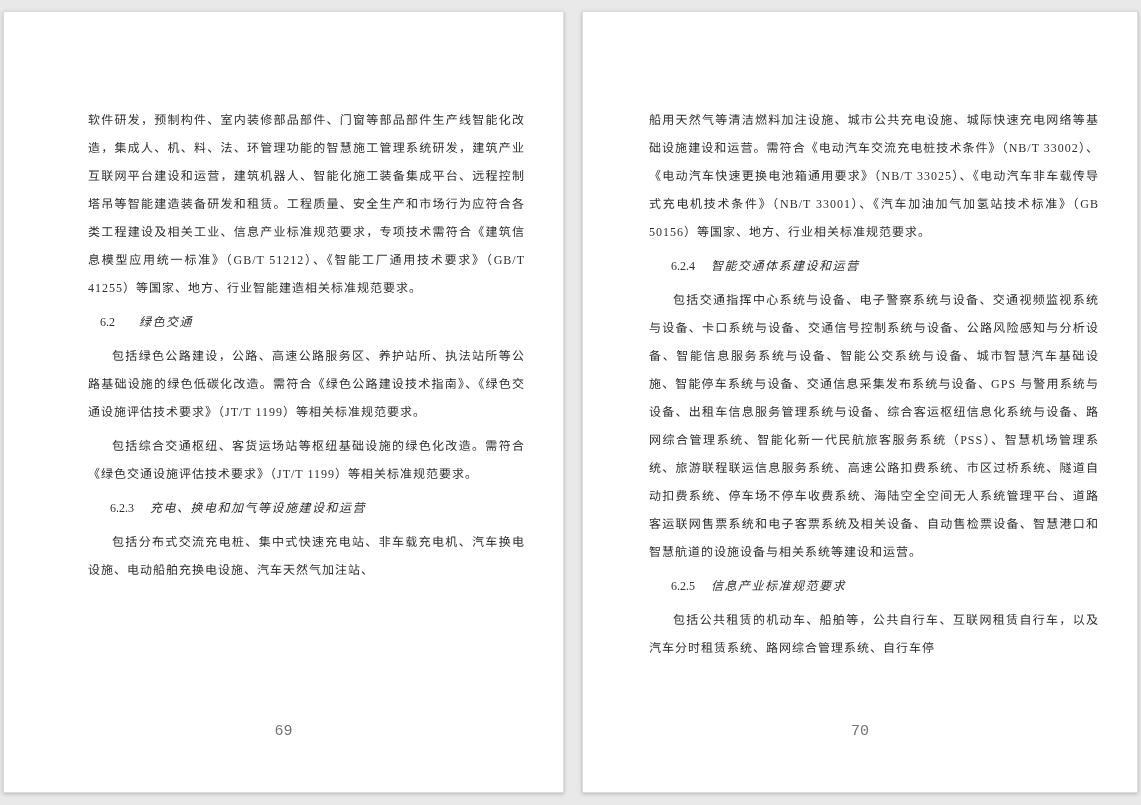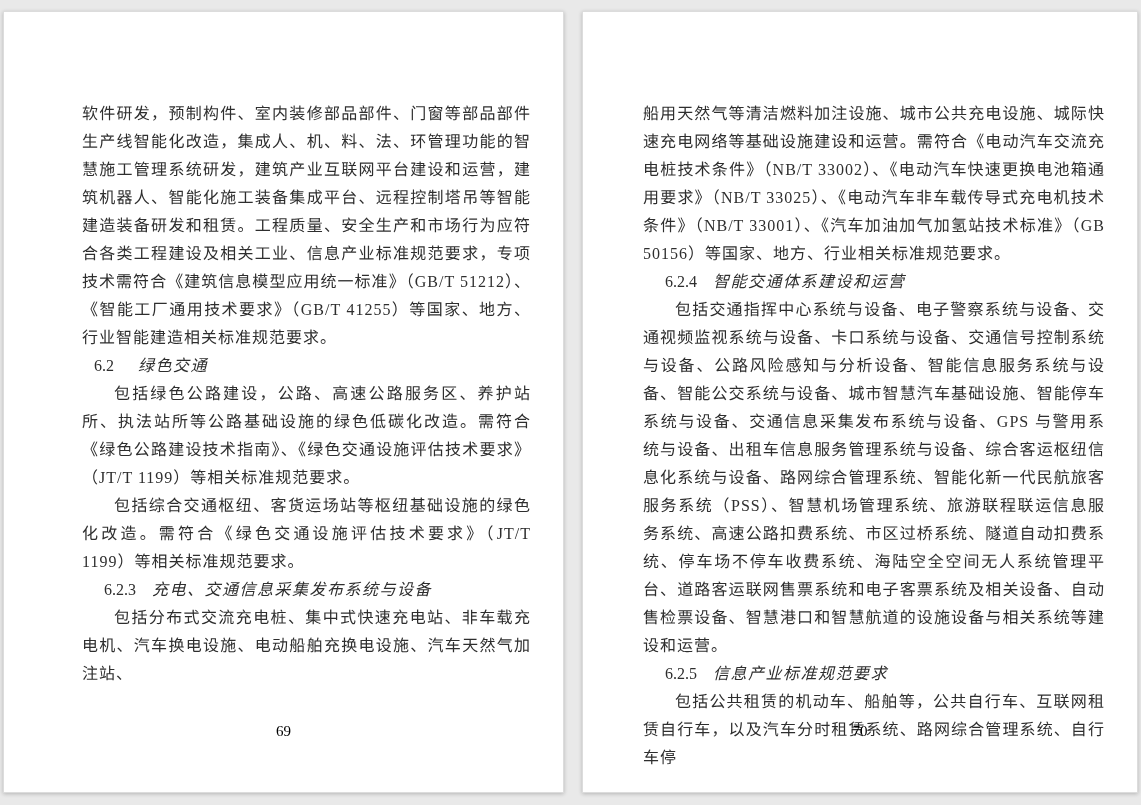--- a/index.html
+++ b/index.html
@@ -22,22 +22,22 @@
     background: #ffffff;
     height: 782px;
     border: 1px solid #dcdcdc;
     box-shadow: 0 1px 4px rgba(0,0,0,0.22);
     color: #2e2e2e;
   }
   .page-left  { width: 561px; padding: 88px 32px 0 78px; }
   .page-right { width: 556px; padding: 88px 32px 0 60px; }
 
   .para, .heading {
-    margin: 0;
-    font-size: 16px;
+    margin: 6px;
+    font-size: 12px;
     line-height: 28px;
     font-weight: normal;
     color: #2e2e2e;
   }
   .para {
     text-align: justify;
     text-justify: inter-character;
     letter-spacing: 1px;
   }
   .para.indent { text-indent: 2em; }
@@ -53,38 +53,39 @@
     font-style: italic;       
     letter-spacing: 1.5px;
   }
 
   .pagenum {
     position: absolute;
     bottom: 52px; left: 0; right: 0;
     text-align: center;
     font-size: 15px;
     letter-spacing: 0;
-    color: #000000;
+    color: #737373;
+    font-family: Liberation Mono, monospace;
   }
 </style>
 </head>
 <body>
 
 <div class="spread">
 
   <div class="page page-left">
     <p class="para">软件研发，预制构件、室内装修部品部件、门窗等部品部件生产线智能化改造，集成人、机、料、法、环管理功能的智慧施工管理系统研发，建筑产业互联网平台建设和运营，建筑机器人、智能化施工装备集成平台、远程控制塔吊等智能建造装备研发和租赁。工程质量、安全生产和市场行为应符合各类工程建设及相关工业、信息产业标准规范要求，专项技术需符合《建筑信息模型应用统一标准》（GB/T 51212）、《智能工厂通用技术要求》（GB/T 41255）等国家、地方、行业智能建造相关标准规范要求。</p>
 
     <h2 class="heading h2"><span class="num">6.2</span><span class="kai">绿色交通</span></h2>
 
     <p class="para indent">包括绿色公路建设，公路、高速公路服务区、养护站所、执法站所等公路基础设施的绿色低碳化改造。需符合《绿色公路建设技术指南》、《绿色交通设施评估技术要求》（JT/T 1199）等相关标准规范要求。</p>
 
     <p class="para indent">包括综合交通枢纽、客货运场站等枢纽基础设施的绿色化改造。需符合《绿色交通设施评估技术要求》（JT/T 1199）等相关标准规范要求。</p>
 
-    <h3 class="heading h3"><span class="num">6.2.3</span><span class="kai">充电、交通信息采集发布系统与设备</span></h3>
+    <h3 class="heading h3"><span class="num">6.2.3</span><span class="kai">充电、换电和加气等设施建设和运营</span></h3>
     <p class="para indent">包括分布式交流充电桩、集中式快速充电站、非车载充电机、汽车换电设施、电动船舶充换电设施、汽车天然气加注站、</p>
 
     <div class="pagenum">69</div>
   </div>
 
   <div class="page page-right">
     <p class="para">船用天然气等清洁燃料加注设施、城市公共充电设施、城际快速充电网络等基础设施建设和运营。需符合《电动汽车交流充电桩技术条件》（NB/T 33002）、《电动汽车快速更换电池箱通用要求》（NB/T 33025）、《电动汽车非车载传导式充电机技术条件》（NB/T 33001）、《汽车加油加气加氢站技术标准》（GB 50156）等国家、地方、行业相关标准规范要求。</p>
 
     <h3 class="heading h3"><span class="num">6.2.4</span><span class="kai">智能交通体系建设和运营</span></h3>
     <p class="para indent">包括交通指挥中心系统与设备、电子警察系统与设备、交通视频监视系统与设备、卡口系统与设备、交通信号控制系统与设备、公路风险感知与分析设备、智能信息服务系统与设备、智能公交系统与设备、城市智慧汽车基础设施、智能停车系统与设备、交通信息采集发布系统与设备、GPS 与警用系统与设备、出租车信息服务管理系统与设备、综合客运枢纽信息化系统与设备、路网综合管理系统、智能化新一代民航旅客服务系统（PSS）、智慧机场管理系统、旅游联程联运信息服务系统、高速公路扣费系统、市区过桥系统、隧道自动扣费系统、停车场不停车收费系统、海陆空全空间无人系统管理平台、道路客运联网售票系统和电子客票系统及相关设备、自动售检票设备、智慧港口和智慧航道的设施设备与相关系统等建设和运营。</p>

